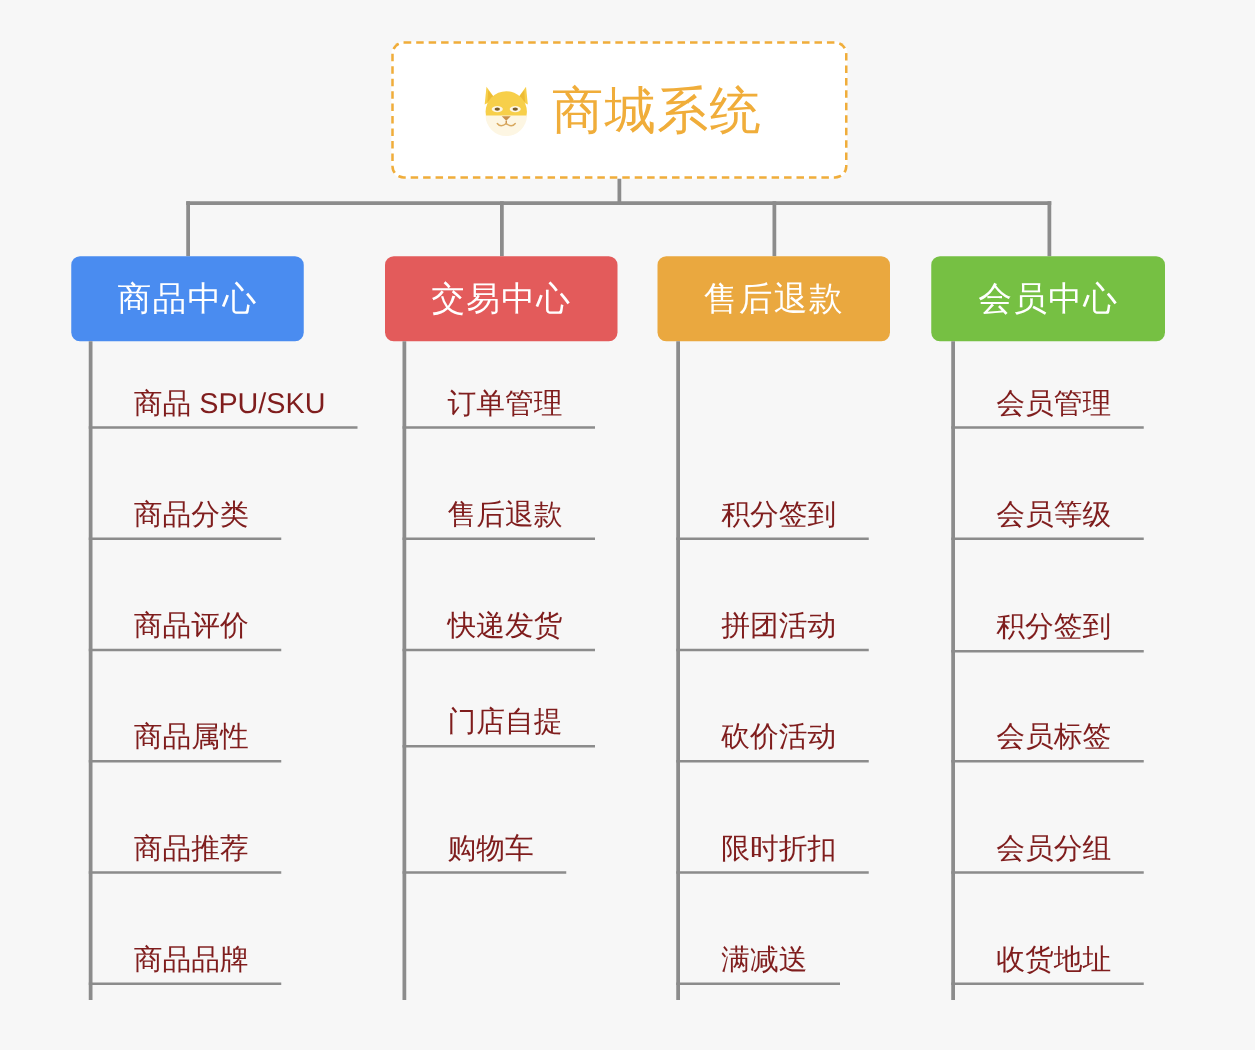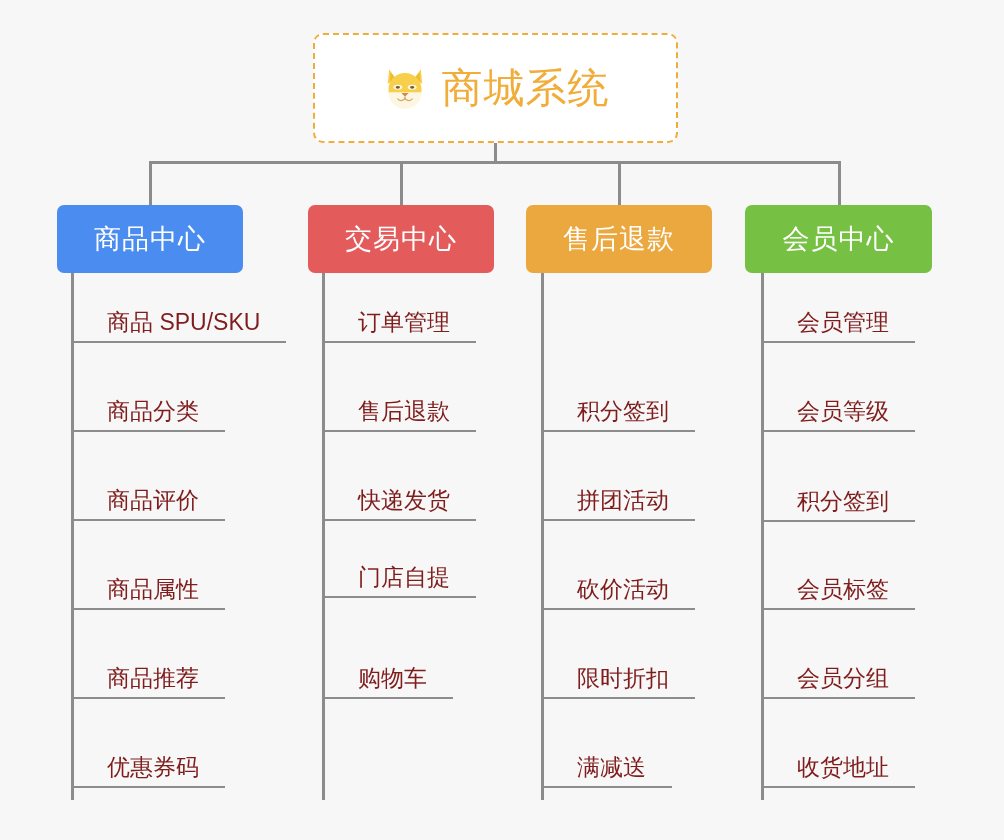--- a/index.html
+++ b/index.html
@@ -160,21 +160,21 @@
     <div class="leaf" style="top: 192px; border-bottom-color: rgb(140, 140, 140);">
       <span class="leaf-label">商品评价</span>
     </div>
     <div class="leaf" style="top: 281px; border-bottom-color: rgb(140, 140, 140);">
       <span class="leaf-label">商品属性</span>
     </div>
     <div class="leaf" style="top: 370px; border-bottom-color: rgb(140, 140, 140);">
       <span class="leaf-label">商品推荐</span>
     </div>
     <div class="leaf" style="top: 459px; border-bottom-color: rgb(140, 140, 140);">
-      <span class="leaf-label">优惠券码</span>
+      <span class="leaf-label">商品品牌</span>
     </div>
   </div>
 
   <div class="branch" style="left:322px; top:273px; width:220px; height:540px;">
     <div class="branch-spine" style="height: 527px; background: rgb(140, 140, 140);"></div>
     <div class="leaf" style="top: 14px; border-bottom-color: rgb(140, 140, 140);">
       <span class="leaf-label">订单管理</span>
     </div>
     <div class="leaf" style="top: 103px; border-bottom-color: rgb(140, 140, 140);">
       <span class="leaf-label">售后退款</span>

